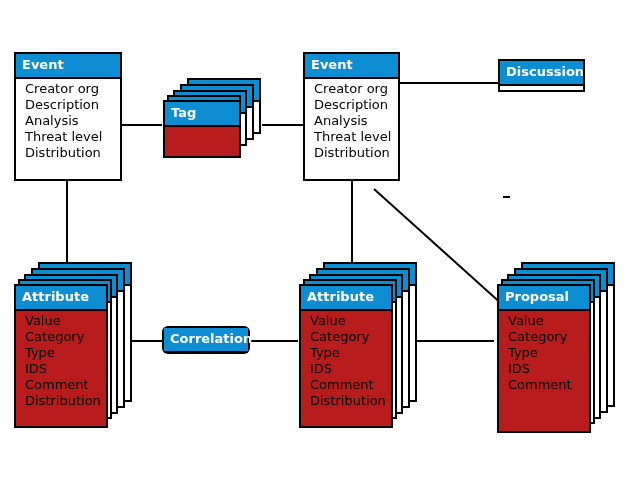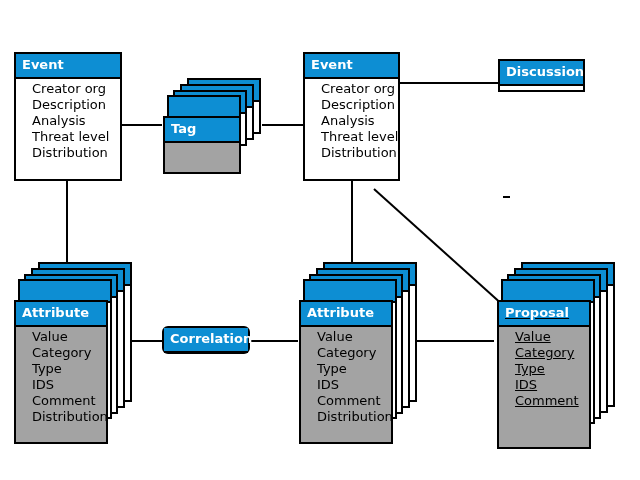--- a/index.html
+++ b/index.html
@@ -33,21 +33,21 @@
     font-weight: bold;
     font-size: 13px;
     line-height: 14px;
     padding: 4px 6px 5px 6px;
     border-bottom: 2px solid #000000;
     white-space: nowrap;
     letter-spacing: 0px;
   }
   .card-body {
     box-sizing: border-box;
-    padding: 2px 5px 4px 16px;
+    padding: 2px 5px 4px 9px;
   }
   .field {
     font-size: 13px;
     line-height: 16px;
     color: #000000;
     white-space: nowrap;
   }
 
   
   .stack {
@@ -64,24 +64,23 @@
   .stack .shadow .shadow-hdr {
     box-sizing: border-box;
     background: #0d8ed3;
     border-bottom: 2px solid #000000;
     width: 100%;
   }
   .stack .front {
     position: absolute;
     left: 0;
     box-sizing: border-box;
-    background: #a3a3a3;
+    background: #b91c1c;
     border: 2px solid #000000;
     z-index: 9;
-    margin-top: 16px;
   }
 
   
   .hline {
     position: absolute;
     height: 0;
     border-top: 2px solid #000000;
     z-index: 5;
   }
   .vline {
@@ -236,21 +235,21 @@
       </div>
     <div class="shadow" style="left:17px; top:6px;  width:94px; height:145px;">
         <div class="shadow-hdr" style="height:22px;"></div>
       </div>
     <div class="shadow" style="left:10px; top:12px; width:94px; height:145px;">
         <div class="shadow-hdr" style="height:22px;"></div>
       </div>
     <div class="shadow" style="left:4px;  top:17px; width:94px; height:145px;">
         <div class="shadow-hdr" style="height:22px;"></div>
       </div>
-    <div class="front" style="left:0px; top:22px; width:94px; height:149px;text-decoration:underline;">
+    <div class="front" style="left:0px; top:22px; width:94px; height:149px;">
       <div class="card-header">Proposal</div>
       <div class="card-body">
         <div class="field">Value</div>
         <div class="field">Category</div>
         <div class="field">Type</div>
         <div class="field">IDS</div>
         <div class="field">Comment</div>
       </div>
     </div>
   </div>

